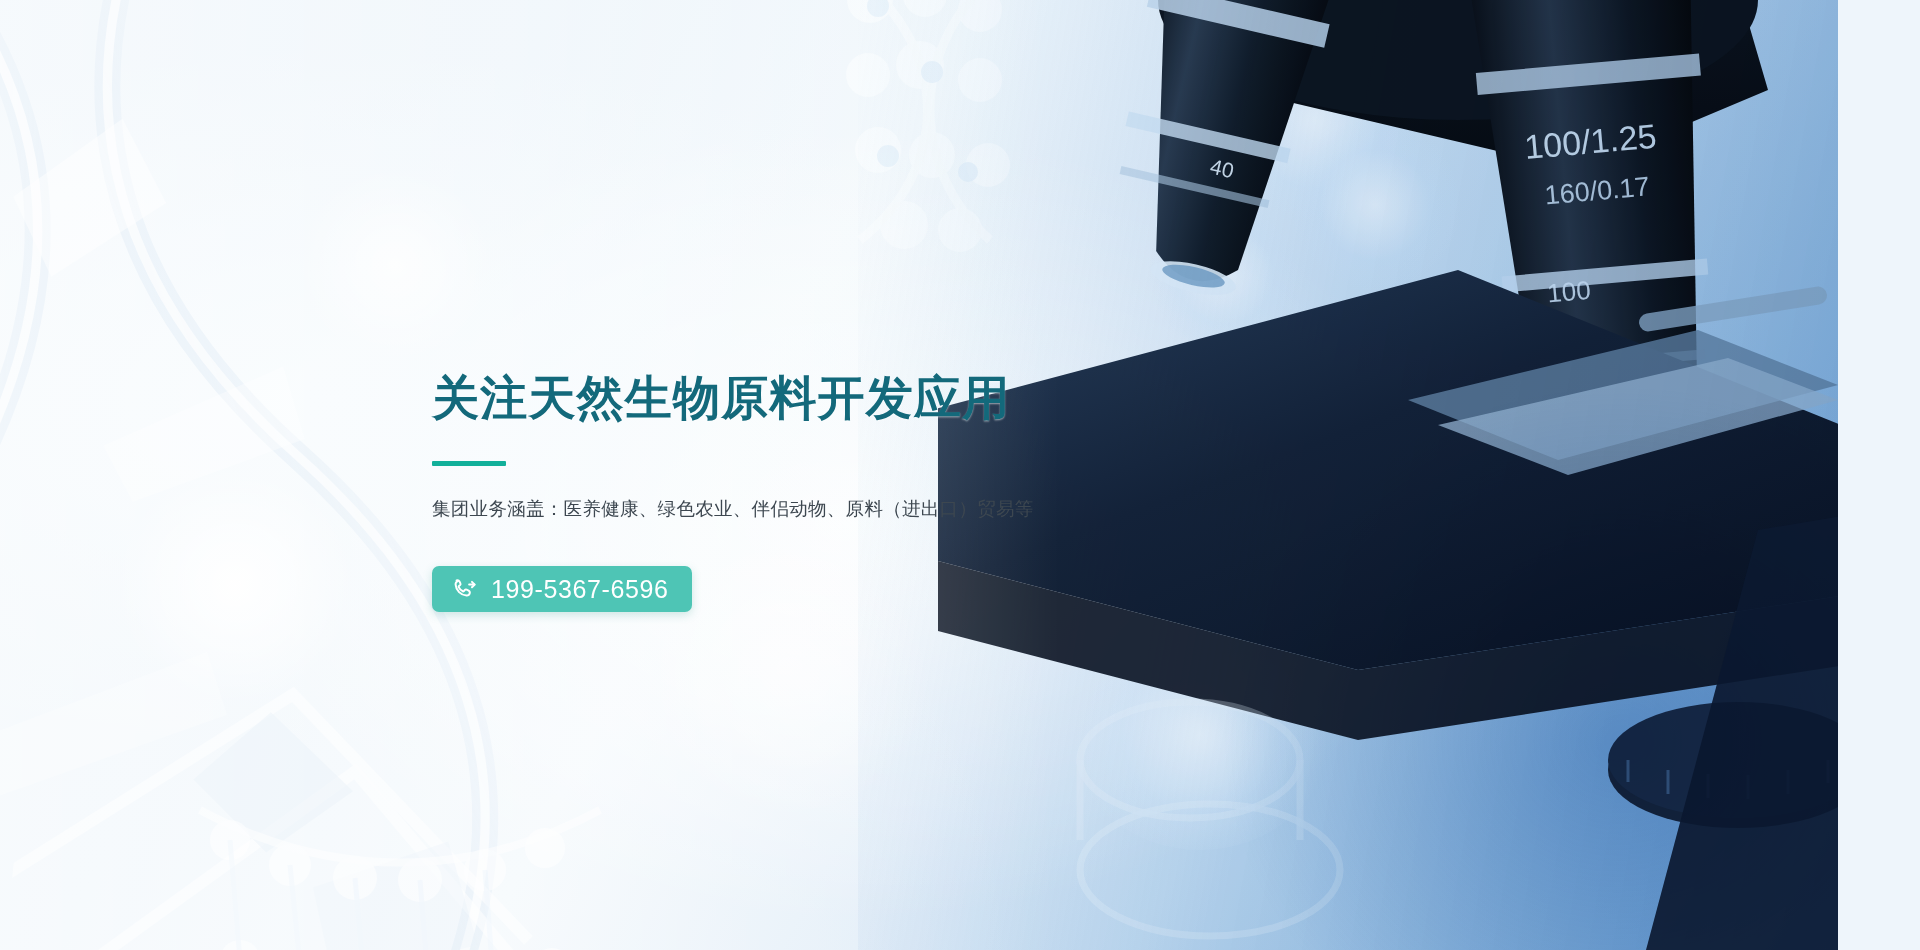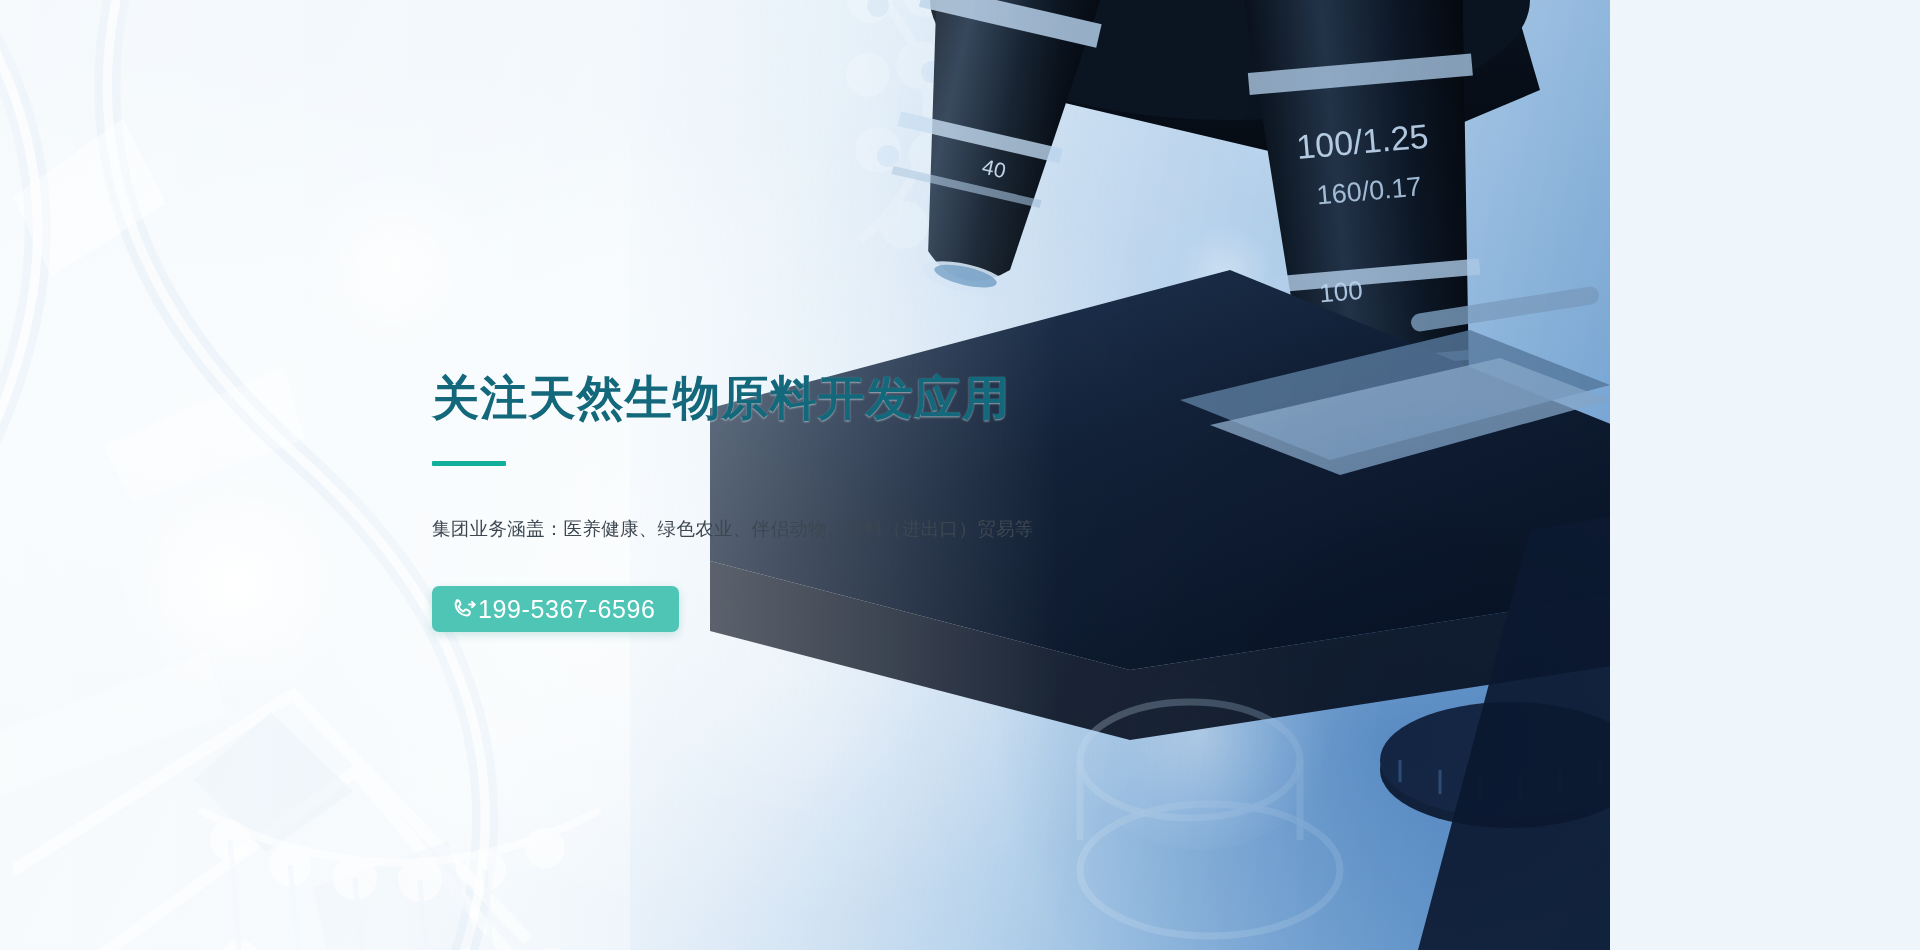--- a/index.html
+++ b/index.html
@@ -5,21 +5,21 @@
   * { margin:0; padding:0; box-sizing:border-box; }
   html, body { width:1920px; height:950px; overflow:hidden; }
   body {
     font-family:"Liberation Sans","DejaVu Sans",sans-serif;
     background:#eef5fb;
   }
 
   
   .hero{
     position:relative;
-    width:1610px; height:950px;
+    width:1838px; height:950px;
     overflow:hidden;
     background:
       radial-gradient(ellipse 70% 60% at 18% 42%, #f4fafd 0%, rgba(244,250,253,0) 62%),
       radial-gradient(ellipse 55% 70% at 46% 55%, #ffffff 0%, rgba(255,255,255,0) 60%),
       linear-gradient(118deg,#e7f1f9 0%,#eaf3fa 24%,#f2f8fc 42%,#e3eef8 58%,#cfe3f3 70%,#a8cbe8 84%,#7fb2dd 100%);
   }
 
   
   .bokeh{ position:absolute; border-radius:50%; pointer-events:none; }
 
@@ -76,32 +76,33 @@
     text-shadow:0 1px 2px rgba(255,255,255,.55);
     white-space:nowrap;
   }
   .title-rule{
     width:74px; height:5px;
     background:#12b09a;
     margin-top:36px;
     border-radius:1px;
   }
   .hero-desc{
-    margin-top:44px;
+    margin-top:24px;
     font-size:18.5px;
     color:#3d4750;
     line-height:2.08;
     letter-spacing:.3px;
   }
   .hero-desc .line{ display:block; white-space:nowrap; }
 
   .phone-btn{
     margin-top:38px;
     display:inline-flex;
     align-items:center;
+    gap:13px;
     height:46px;
     padding:0 24px 0 21px;
     background:#4ec5b5;
     border:none;
     border-radius:7px;
     cursor:pointer;
     box-shadow:0 3px 10px rgba(46,150,135,.22);
   }
   .phone-btn .pnum{
     color:#ffffff;

